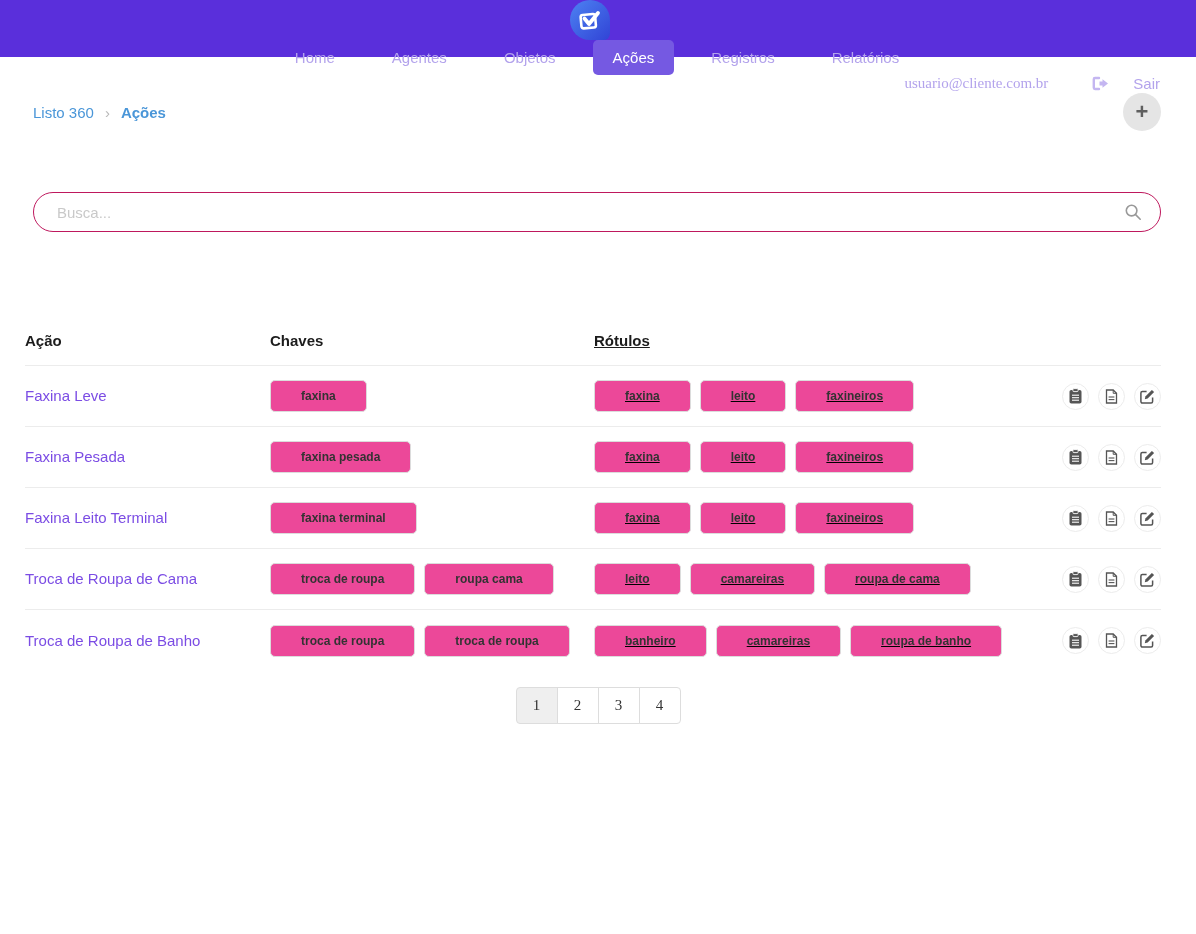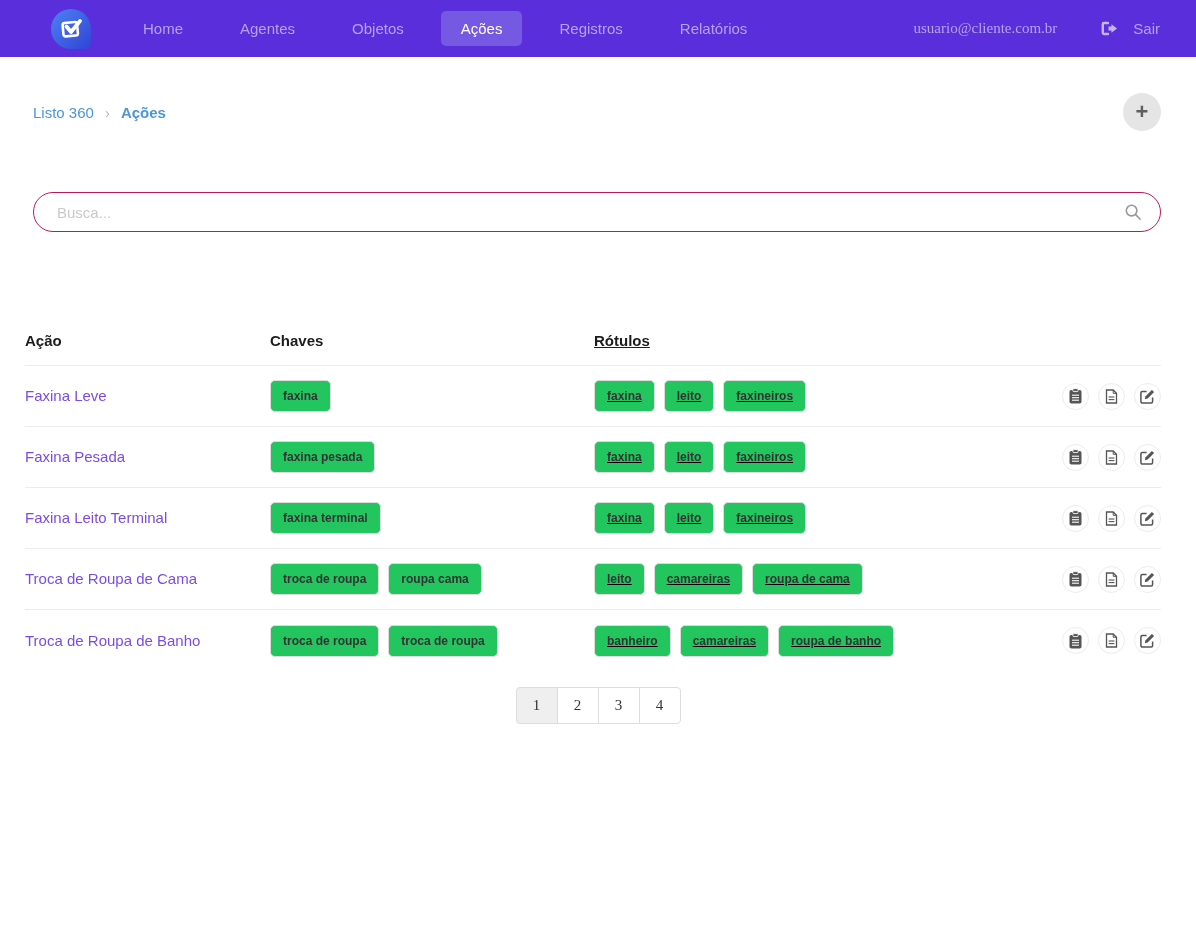--- a/index.html
+++ b/index.html
@@ -19,38 +19,39 @@
   body{
     width:1196px;height:934px;background:#ffffff;
     font-family:"Liberation Sans", sans-serif;
     -webkit-font-smoothing:antialiased;
   }
   
   .navbar{
     height:57px;background:var(--navbar-bg);
     display:flex;align-items:center;
     padding:0 36px 0 51px;
+    flex-direction:column;
   }
   .brand{
     width:40px;height:40px;flex:0 0 40px;
     background:linear-gradient(135deg,#4d82f2 0%,#3144d6 100%);
     border-radius:50% 50% 16% 50%;
     display:flex;align-items:center;justify-content:center;
     margin-right:32px;cursor:pointer;
   }
   .nav-items{display:flex;list-style:none;margin:0;padding:0;align-items:center;}
   .nav-item{
     color:var(--navbar-text);font-size:15px;
     padding:9px 20px;margin-right:17px;border-radius:5px;
     cursor:pointer;white-space:nowrap;
   }
   .nav-item.active{background:var(--navbar-active-bg);color:var(--navbar-text-active);}
   .nav-right{margin-left:auto;display:flex;align-items:center;color:var(--navbar-text);}
   .user-email{font-size:15px;margin-right:44px;font-family:Liberation Serif, serif;}
-  .logout{display:flex;align-items:center;gap:15px;font-size:15px;cursor:pointer;}
+  .logout{display:flex;align-items:center;gap:24px;font-size:15px;cursor:pointer;}
   
   .crumb-row{
     margin:35px 35px 0 33px;height:40px;
     display:flex;align-items:center;justify-content:space-between;
   }
   .breadcrumb{display:flex;align-items:center;font-size:15px;}
   .crumb-parent{color:var(--breadcrumb-link);text-decoration:none;cursor:pointer;}
   .crumb-sep{color:#b8b8b8;margin:0 11px;font-size:15px;}
   .crumb-current{color:var(--breadcrumb-link);font-weight:bold;}
   .add-btn{
@@ -75,22 +76,22 @@
     padding-bottom:16px;border-bottom:1px solid #ececec;}
   .col-acao{width:245px;flex:0 0 245px;}
   .col-chaves{width:324px;flex:0 0 324px;}
   .col-rotulos{flex:1 1 auto;text-decoration:underline;}
   .col-icons{flex:0 0 110px;display:flex;gap:9px;justify-content:flex-end;}
   .trow{display:flex;align-items:center;height:61px;border-bottom:1px solid #ececec;}
   .trow:last-child{border-bottom:none;}
   .row-link{color:var(--action-link);font-size:15px;text-decoration:none;cursor:pointer;}
   .chips{display:flex;flex-wrap:wrap;gap:9px;align-items:center;padding-right:10px;}
   .chip{
-    display:inline-block;background:#22c55e;border:1px solid var(--chip-border);
-    border-radius:5px;padding:8px 12px;font-size:12px;font-weight:bold;
+    display:inline-block;background:#ec4899;border:1px solid var(--chip-border);
+    border-radius:5px;padding:8px 30px;font-size:12px;font-weight:bold;
     color:var(--chip-text);white-space:nowrap;
   }
   .icon-btn{
     width:27px;height:27px;border-radius:50%;border:1px solid #ececec;background:#fff;
     display:flex;align-items:center;justify-content:center;cursor:pointer;padding:0;
   }
   
   .pagination{margin-top:16px;display:flex;justify-content:center;}
   .page-btn{
     width:42px;height:37px;border:1px solid #dddddd;background:#fff;

